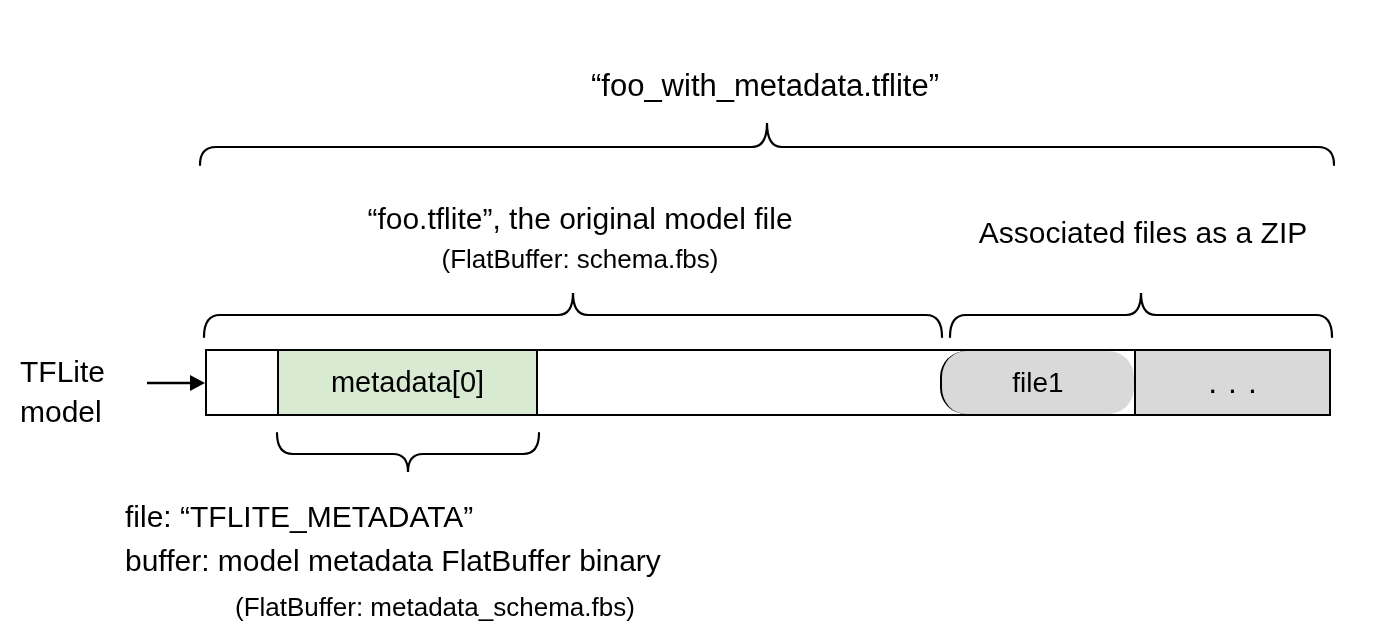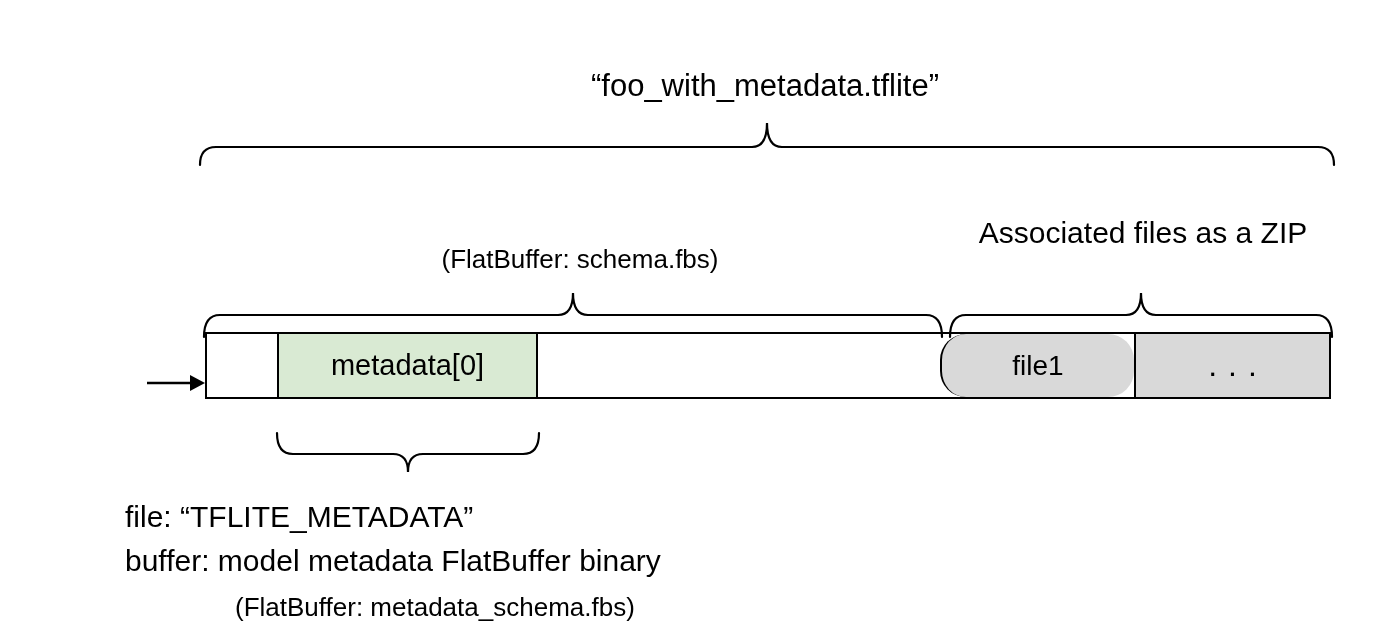--- a/index.html
+++ b/index.html
@@ -37,21 +37,21 @@
     font-size: 30px;
   }
   .pointer-label {
     top: 317px; left: 20px;
     font-size: 30px;
     line-height: 40px;
     white-space: nowrap;
   }
 
   .bar {
-    top: 297px; left: 205px;
+    top: 314px; left: 205px;
     width: 1126px; height: 67px;
     box-sizing: border-box;
     border: 2px solid #000;
     display: flex;
     align-items: stretch;
   }
   .seg {
     box-sizing: border-box;
     display: flex;
     align-items: center;
@@ -108,24 +108,29 @@
     <path class="brace" d="M 277,398 Q 277,419 293,419 L 393,419 Q 408,419 408,437 Q 408,419 423,419 L 523,419 Q 539,419 539,398"></path>
 
     <g>
       <path class="arrow-line" d="M 147,348 L 191,348"></path>
       <polygon points="190,340 205,348 190,356" fill="#000"></polygon>
     </g>
   </svg>
 
   <div class="abs centered title">“foo_with_metadata.tflite”</div>
 
+  <div class="abs centered model-label">“foo.tflite”, the original model file</div>
   <div class="abs centered zip-label">Associated files as a ZIP</div>
 
   <div class="abs centered model-sublabel">(FlatBuffer: schema.fbs)</div>
 
+  <div class="abs pointer-label">
+    <div>TFLite</div>
+    <div>model</div>
+  </div>
 
   <div class="abs bar">
     <div class="seg seg-leading" style="background-color: rgb(255, 255, 255);"></div>
     <div class="seg seg-metadata" style="background-color: rgb(217, 234, 211);">metadata[0]</div>
     <div class="seg seg-body" style="background-color: rgb(255, 255, 255);"></div>
     <div class="seg seg-file1" style="background-color: rgb(217, 217, 217); border-radius: 26px;">file1</div>
     <div class="seg seg-more" style="background-color: rgb(217, 217, 217);">...</div>
   </div>
 
   <div class="abs note">

